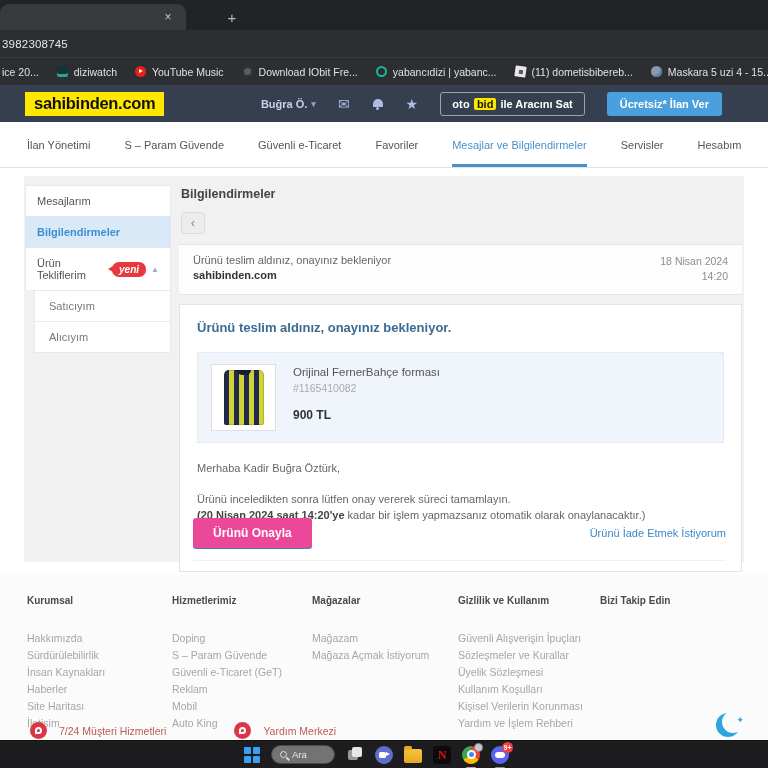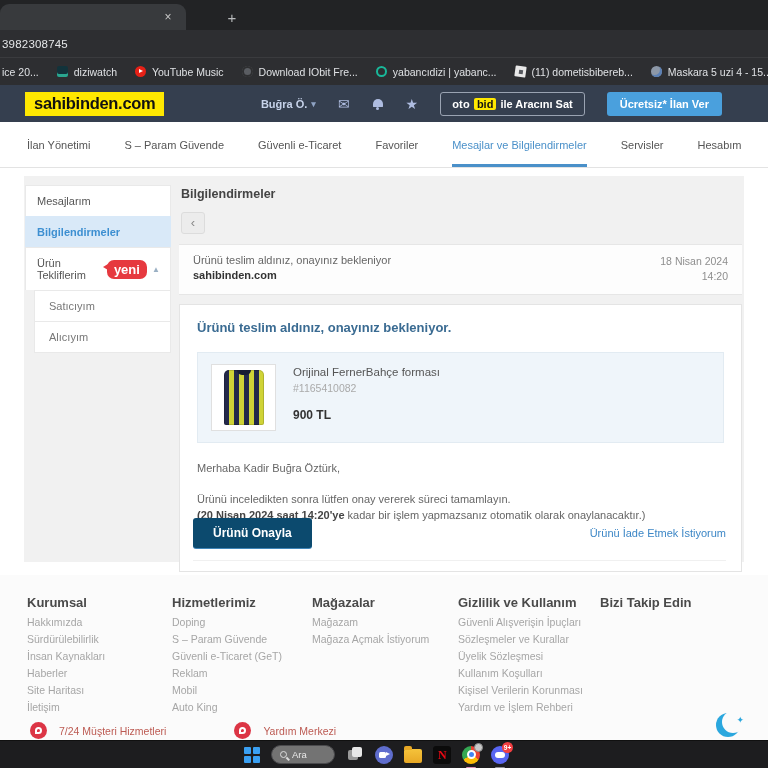--- a/index.html
+++ b/index.html
@@ -49,21 +49,21 @@
   .sh-nav { height:46px; background:#fff; border-bottom:1px solid #e3e3e3; display:flex; align-items:stretch; gap:34px; padding:0 27px; }
   .nav-item { display:flex; align-items:center; color:#555; font-size:11px; border-bottom:3px solid transparent; padding-top:3px; white-space:nowrap; }
   .nav-item.active { color:#4a90c9; border-bottom-color:#4a90c9; }
   
   .content { margin:8px 24px 0; height:386px; background:#f1f1f1; display:flex; gap:8px; padding:9px 1px 0 1px; }
   .sidebar { width:146px; flex:0 0 auto; }
   .sb-item { background:#fff; border:1px solid #e9e9e9; border-bottom:none; padding:9px 11px; font-size:11px; color:#555; }
   .sb-item:last-child { border-bottom:1px solid #e9e9e9; }
   .sb-item.active { background:#d9e9f8; color:#3d8fd1; font-weight:bold; border-color:#d9e9f8; }
   .sb-parent { display:flex; align-items:center; gap:5px; }
-  .badge-yeni { background:#e6393f; color:#fff; font-size:13px; font-weight:bold; padding:2px 7px; border-radius:7px; position:relative; margin-left:16px; }
+  .badge-yeni { background:#e6393f; color:#fff; font-size:10px; font-style:italic; font-weight:bold; padding:2px 7px; border-radius:7px; position:relative; margin-left:16px; }
   .badge-yeni::before { content:""; position:absolute; left:-4px; top:4px; border-right:5px solid #e6393f; border-top:3px solid transparent; border-bottom:3px solid transparent; }
   .sb-caret { margin-left:auto; color:#9ab0c4; font-size:8px; }
   .sb-sub { margin-left:9px; }
   .sb-sub .sb-item { padding-left:14px; color:#777; }
   .main { flex:1; min-width:0; padding-right:1px; }
   .main-title { font-size:12.5px; font-weight:bold; color:#444; padding:2px 0 0 2px; }
   .back-btn { margin:11px 0 0 2px; width:24px; height:22px; background:#ececec; border:1px solid #dcdcdc; border-radius:3px; color:#8a8a8a; font-size:13px; text-align:center; line-height:20px; }
   .notif-row { margin-top:10px; background:#fdfdfd; border-top:1px solid #e6e6e6; border-bottom:1px solid #e6e6e6; display:flex; padding:9px 14px 10px 14px; }
   .notif-title { font-size:11px; color:#666; }
   .notif-src { font-size:11px; color:#333; font-weight:bold; margin-top:3px; }
@@ -75,29 +75,29 @@
   .jersey { width:40px; height:55px; position:relative; background:repeating-linear-gradient(90deg,#23294a 0 5px,#cfd336 5px 10px); border-radius:5px 5px 2px 2px; box-shadow:inset 0 0 0 1px rgba(0,0,0,.15); }
   .jersey::before { content:""; position:absolute; top:0; left:13px; width:14px; height:5px; background:#171c33; border-radius:0 0 5px 5px; }
   .prod-info { padding-top:2px; }
   .prod-name { font-size:11.5px; color:#555; }
   .prod-id { font-size:10.5px; color:#aaa; margin-top:4px; }
   .prod-price { font-size:12px; color:#333; font-weight:bold; margin-top:14px; }
   .greet { margin-top:19px; font-size:11px; color:#666; }
   .para { margin-top:17px; font-size:11px; color:#666; line-height:16px; }
   .para b { color:#444; }
   .card-actions { position:absolute; left:13px; right:15px; bottom:10px; display:flex; align-items:center; border-bottom:1px solid #f0f0f0; padding-bottom:12px; }
-  .approve-btn { background:#0c4a6e; color:#fff; font-size:12px; font-weight:bold; padding:8px 20px; border-radius:3px; box-shadow:0 1px 0 #3f85b8; }
+  .approve-btn { background:#ec4899; color:#fff; font-size:12px; font-weight:bold; padding:8px 20px; border-radius:3px; box-shadow:0 1px 0 #3f85b8; }
   .return-link { margin-left:auto; color:#3d87c6; font-size:11px; }
   
   .sh-footer { position:absolute; left:0; right:0; bottom:0; height:165px; background:#fbfbfb; padding:20px 0 0 27px; overflow:hidden; }
   .fcols { display:flex; }
   .fcol { flex:0 0 auto; }
   .fcol:nth-child(1){ width:145px; } .fcol:nth-child(2){ width:140px; }
   .fcol:nth-child(3){ width:146px; } .fcol:nth-child(4){ width:142px; }
-  .ftitle { font-size:13px; font-weight:bold; color:#4a4a4a; margin-bottom:4px; }
+  .ftitle { font-size:10px; font-weight:bold; color:#4a4a4a; margin-bottom:24px; }
   .flink { font-size:10.5px; color:#a6a6a6; line-height:17px; }
   .support-row { position:absolute; left:30px; top:147px; display:flex; gap:68px; }
   .support { display:flex; align-items:center; gap:12px; }
   .sup-ico { width:17px; height:17px; border-radius:50%; background:#dc3545; position:relative; flex:0 0 auto; }
   .sup-ico::after { content:""; position:absolute; left:5px; top:5px; width:7px; height:7px; border:2px solid #fff; border-radius:50% 50% 50% 0; box-sizing:border-box; }
   .sup-label { font-size:10.5px; color:#bc5a52; }
   .crescent { position:absolute; right:26px; top:138px; width:26px; height:26px; }
   .crescent::before { content:""; position:absolute; left:0; top:0; width:24px; height:24px; border-radius:50%; background:#2ba7de; }
   .crescent::after { content:""; position:absolute; left:6px; top:-2px; width:22px; height:22px; border-radius:50%; background:#fbfbfb; }
   .cres-star { position:absolute; right:-2px; top:2px; color:#2ba7de; font-size:9px; z-index:2; }

